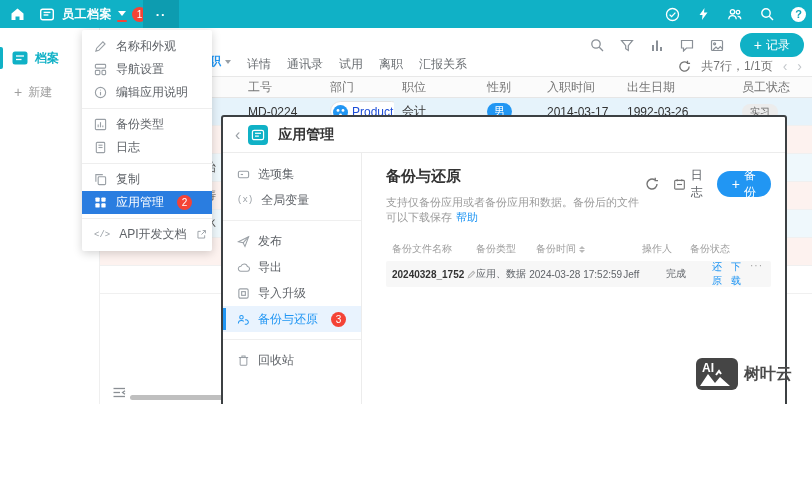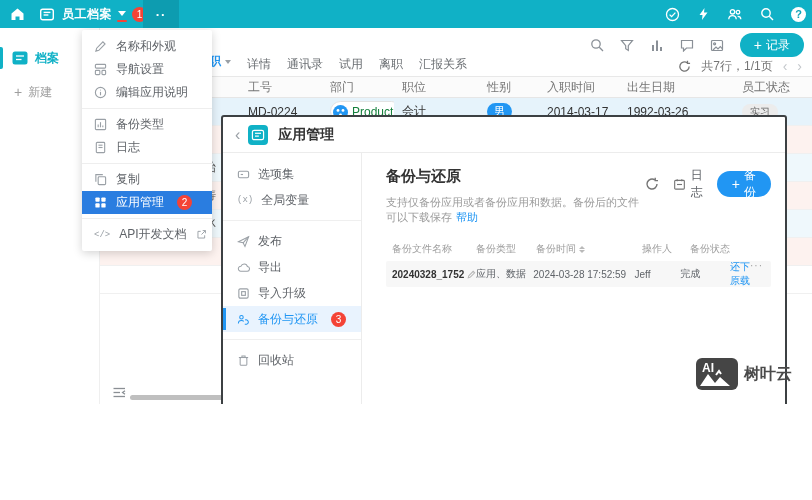--- a/index.html
+++ b/index.html
@@ -43,21 +43,21 @@
   .pg-arrow{color:#c3c7cb;font-size:14px;line-height:1}
 
   
   .etable{position:absolute;top:48px;left:0;right:0}
   .erow{display:flex;align-items:center;height:28px;border-bottom:1px solid #f0f0f0}
   .ehead{height:22px;background:#fbfbfb;border-top:1px solid #e8e8e8;border-bottom:1px solid #e6e6e6;color:#757575}
   .ecell{padding-left:8px;white-space:nowrap;overflow:hidden}
   .c0{width:140px}.c1{width:82px}.c2{width:72px}.c3{width:85px}.c4{width:60px}.c5{width:80px}.c6{width:115px}.c7{flex:1}
   .r1{background:#e6f3fb}.r-pink{background:#fdf2ef}.r-blue{background:#eff8fc}
   .partial-name{padding-left:104px;color:#555}
-  .chip-dept{display:inline-flex;align-items:center;gap:4px;border:1px solid #e2e2e2;border-radius:11px;background:#fff;padding:3px 8px 1px 2px;color:#15803d}
+  .chip-dept{display:inline-flex;align-items:center;gap:4px;border:1px solid #e2e2e2;border-radius:11px;background:#fff;padding:3px 8px 1px 2px;color:#1d4ed8}
   .dept-avatar{width:15px;height:15px;border-radius:50%;background:#2196f3}
   .pill-gender{display:inline-block;background:#2196f3;color:#fff;font-size:11px;border-radius:9px;padding:1px 7px}
   .pill-status{display:inline-block;background:#ececec;color:#666;font-size:10px;border-radius:9px;padding:1px 8px}
 
   
   .collapse-ic{position:absolute;left:112px;bottom:5px;color:#8a8f94;z-index:12}
   .hscroll{position:absolute;left:130px;bottom:4px;width:290px;height:5px;background:#bfbfbf;border-radius:3px;z-index:12}
 
   
   .appmenu{position:absolute;left:82px;top:30px;width:130px;background:#fff;box-shadow:0 2px 10px rgba(0,0,0,.18);border-radius:2px;padding:5px 0;z-index:60}
@@ -90,21 +90,21 @@
   .mc-toprow{display:flex;justify-content:space-between;align-items:flex-start}
   .mc-title{font-size:15px;font-weight:bold;color:#333;margin-top:2px}
   .mc-desc{font-size:11px;color:#9b9b9b;margin-top:9px}
   .mc-desc a{color:#2196f3;text-decoration:none;margin-left:4px}
   .mc-controls{display:flex;align-items:center;gap:14px;margin-top:2px}
   .btn-log{display:flex;align-items:center;gap:5px;color:#5f6368;font-size:12px}
   .btn-backup{height:26px;border-radius:13px;background:#2196f3;color:#fff;display:flex;align-items:center;gap:4px;padding:0 15px;font-size:12px}
   .mtable{margin-top:16px}
   .mth{display:flex;align-items:center;font-size:10px;color:#9e9e9e;height:16px}
   .mtr{display:flex;align-items:center;height:26px;background:#f7f7f7;font-size:10px;color:#5f6368;margin-top:4px;border-radius:2px}
-  .m0{width:90px;padding-left:6px}.m1{width:60px}.m2{width:106px}.m3{width:48px}.m4{width:52px}.m5{flex:1;display:flex;justify-content:flex-end;align-items:flex-start;padding-right:8px}
+  .m0{width:90px;padding-left:6px}.m1{width:60px}.m2{width:106px}.m3{width:48px}.m4{width:52px}.m5{flex:1;display:flex;justify-content:flex-end;align-items:flex-start;gap:9px;padding-right:8px}
   .bk-name{font-weight:bold;color:#333;display:flex;align-items:center;gap:3px}
   .bk-edit{color:#b5b5b5}
   .act-link{color:#2196f3}
   .act-more{color:#9e9e9e;letter-spacing:1px}
   .sort-ic{display:inline-flex;flex-direction:column;gap:1px;margin-left:3px;vertical-align:middle}
   .sort-ic i{width:0;height:0;border-left:3px solid transparent;border-right:3px solid transparent}
   .sort-up{border-bottom:3.5px solid #b9b9b9}
   .sort-dn{border-top:3.5px solid #b9b9b9}
 
   

